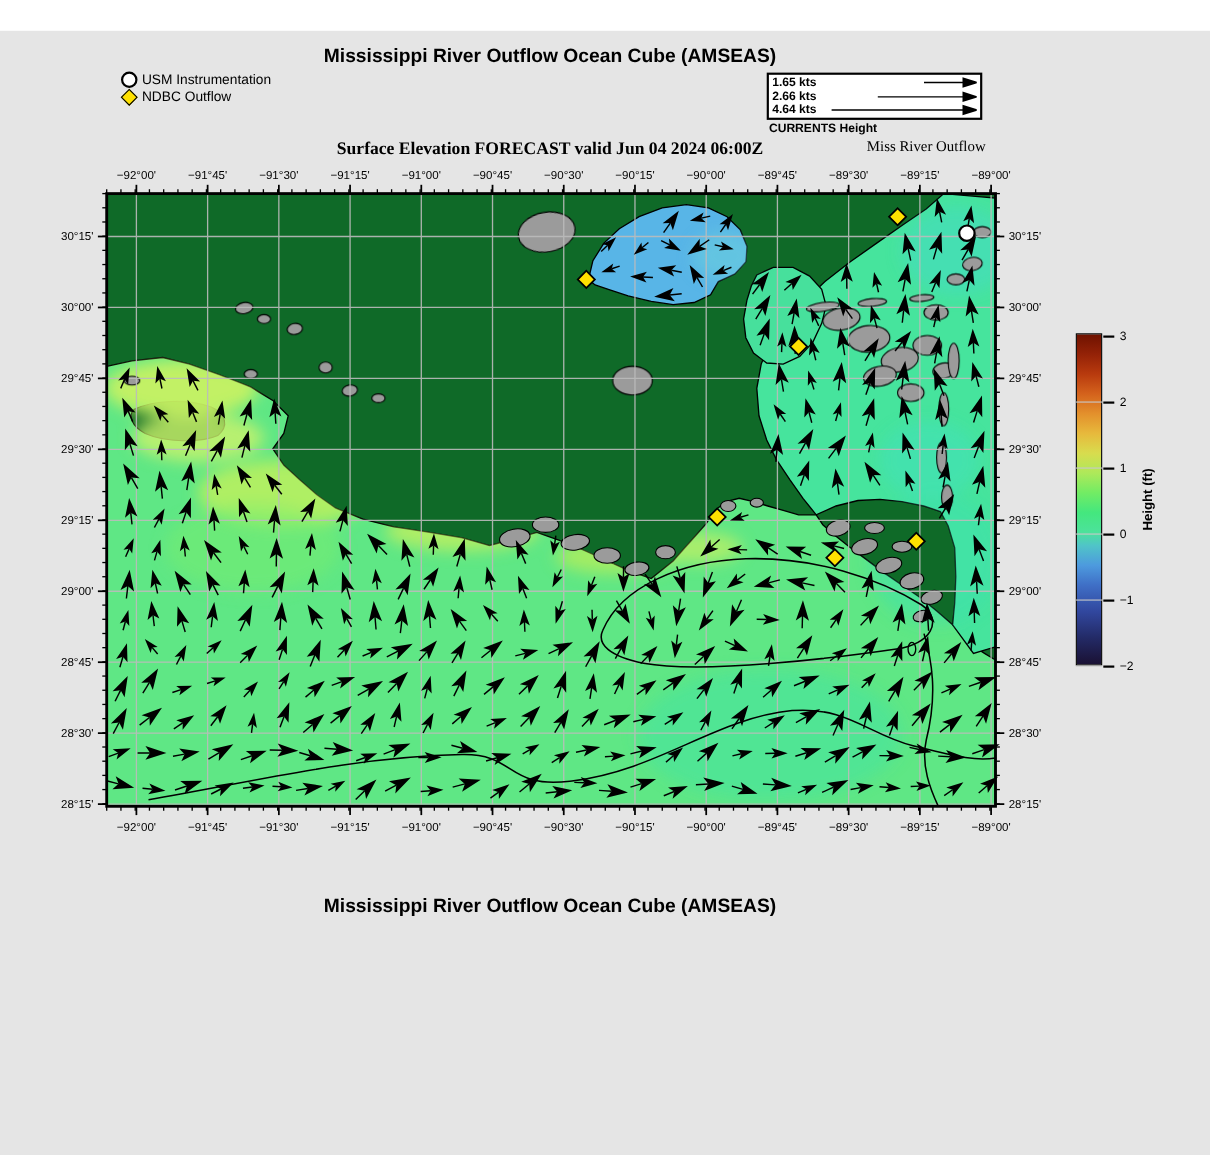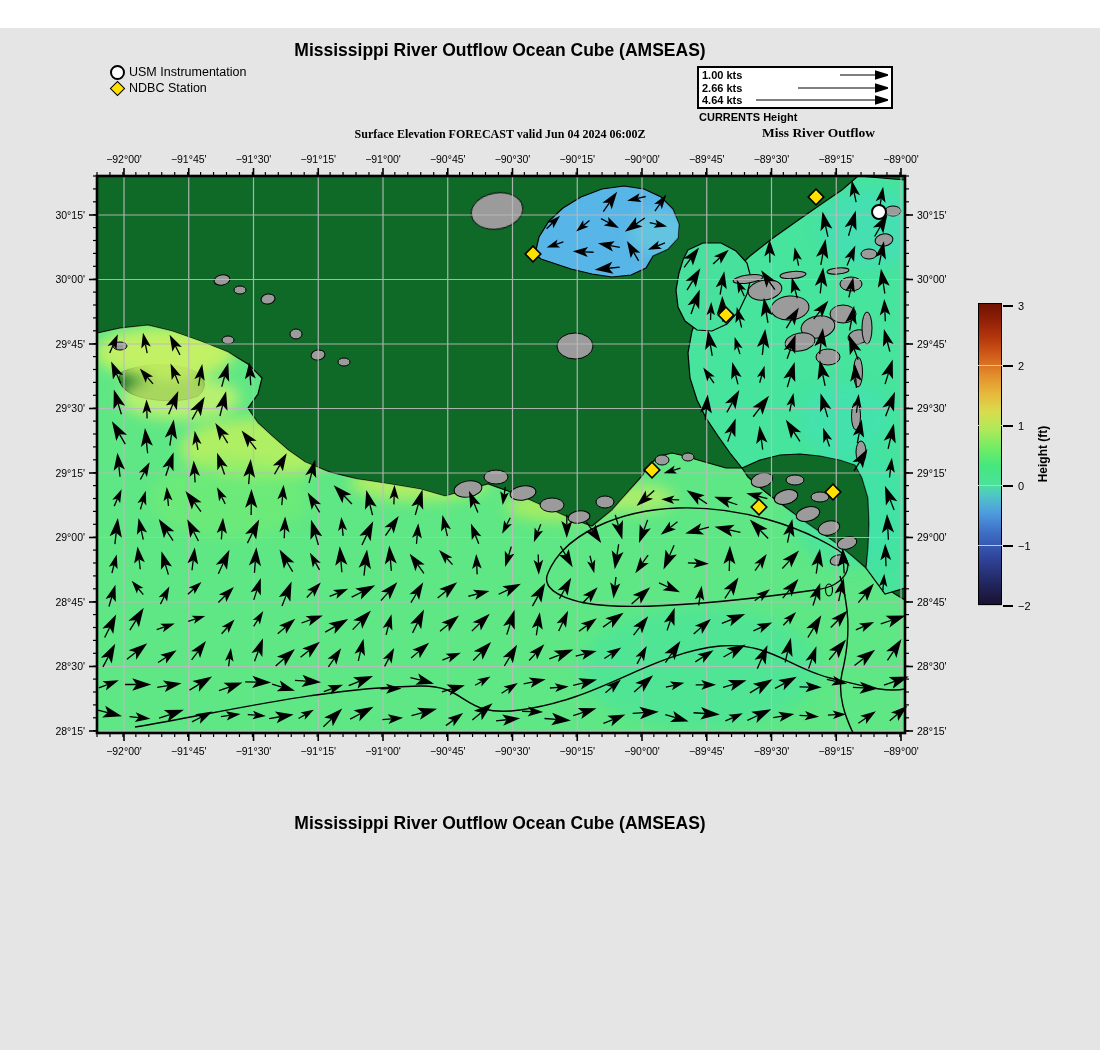--- a/index.html
+++ b/index.html
@@ -3,23 +3,23 @@
 <meta charset="utf-8">
 <style>
   html,body{margin:0;padding:0;background:#ffffff;}
   .canvas{position:relative;width:1100px;height:1050px;background:#e5e5e5;overflow:hidden;
           font-family:"Liberation Sans",sans-serif;color:#000;margin-top:28px;}
   .title-top,.title-bottom{position:absolute;left:0;width:1000px;text-align:center;
           font-size:17.5px;font-weight:bold;}
   .title-top{top:12px;}
   .title-bottom{top:785px;}
   .subtitle{position:absolute;left:0;top:99px;width:1000px;text-align:center;
-          font-family:"Liberation Serif",serif;font-size:12px;font-weight:bold;}
-  .outflow{position:absolute;left:762px;top:97px;width:160px;
-          font-family:"Liberation Serif",serif;font-size:13.5px;font-weight:bold;}
+          font-family:"Liberation Serif",serif;font-size:16px;font-weight:bold;}
+  .outflow{position:absolute;left:762px;top:97px;width:160px;text-align:center;
+          font-family:"Liberation Serif",serif;font-size:13.5px;font-weight:normal;}
   .legend{position:absolute;left:110px;top:36px;}
   .legend-row{display:flex;align-items:center;height:16px;font-size:12.5px;font-weight:normal;}
   .m-circle{width:11px;height:11px;border:2px solid #000;border-radius:50%;background:#fff;
           margin-right:4px;flex:0 0 auto;}
   .m-diamond{width:9px;height:9px;border:1.6px solid #000;background:#ffe100;
           transform:rotate(45deg);margin:0 6px 0 2px;flex:0 0 auto;}
   .scalebox{position:absolute;left:697px;top:38px;width:196px;height:43px;border:2px solid #000;
           background:#fff;padding:1px 3px;box-sizing:border-box;}
   .scale-row{display:flex;align-items:center;height:12.5px;}
   .scale-label{font-size:11px;font-weight:bold;width:52px;flex:0 0 auto;line-height:12px;}
@@ -41,27 +41,27 @@
 
   <div class="title-top">Mississippi River Outflow Ocean Cube (AMSEAS)</div>
 
   <div class="legend">
     <div class="legend-row">
       <span class="m-circle"></span>
       <span>USM Instrumentation</span>
     </div>
     <div class="legend-row">
       <span class="m-diamond"></span>
-      <span>NDBC Station</span>
+      <span>NDBC Outflow</span>
     </div>
   </div>
 
   <div class="scalebox">
     <div class="scale-row">
-      <span class="scale-label">1.00 kts</span>
+      <span class="scale-label">1.65 kts</span>
       <svg class="scale-arrow" width="136" height="12">
           <line x1="86" y1="6" x2="124" y2="6" stroke="#000" stroke-width="1.2"></line>
           <polygon points="136,6 121,1.2 121,10.8" fill="#000"></polygon>
         </svg>
     </div>
     <div class="scale-row">
       <span class="scale-label">2.66 kts</span>
       <svg class="scale-arrow" width="136" height="12">
           <line x1="44" y1="6" x2="124" y2="6" stroke="#000" stroke-width="1.2"></line>
           <polygon points="136,6 121,1.2 121,10.8" fill="#000"></polygon>

